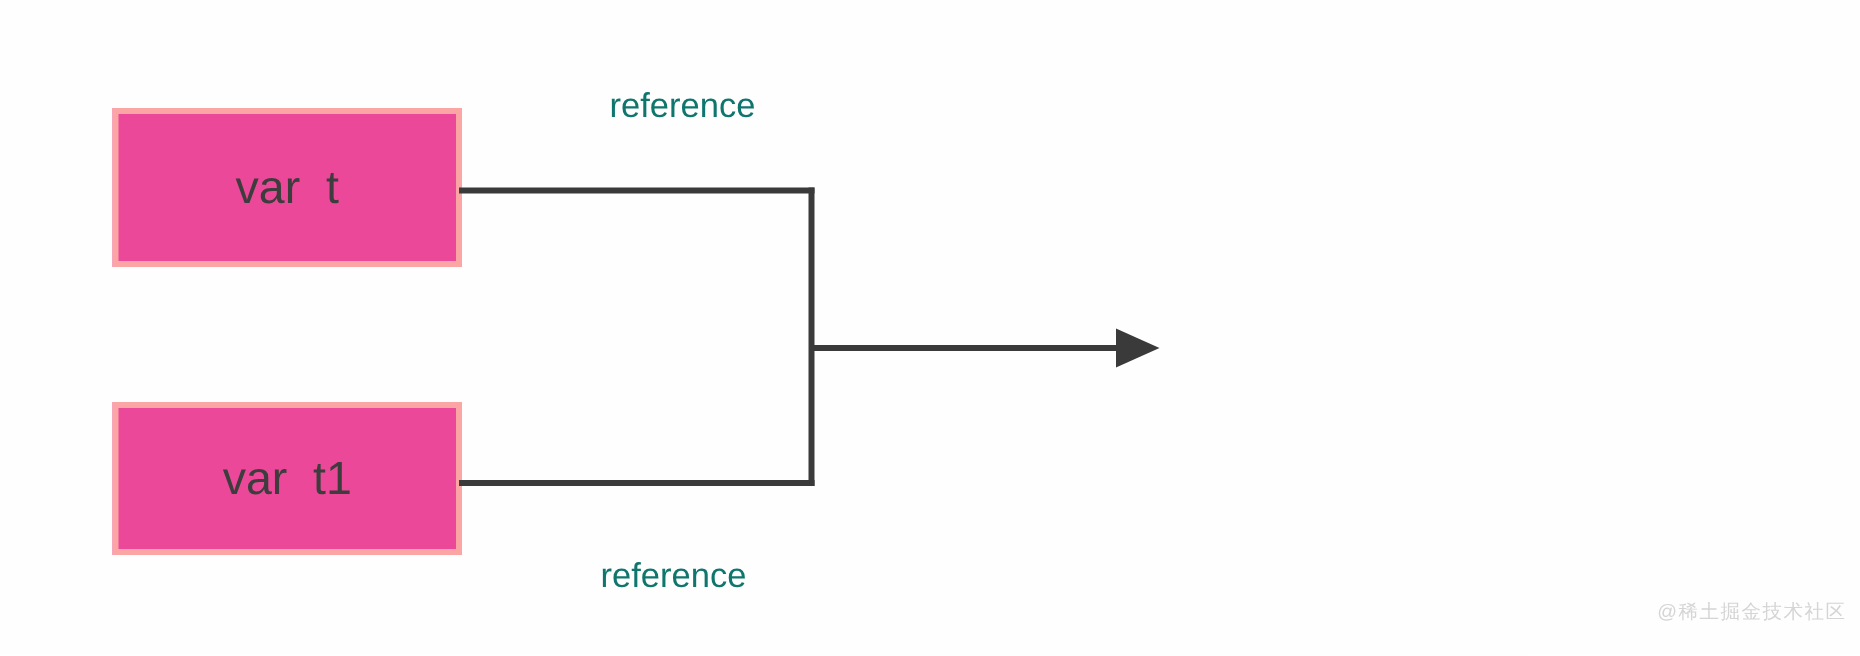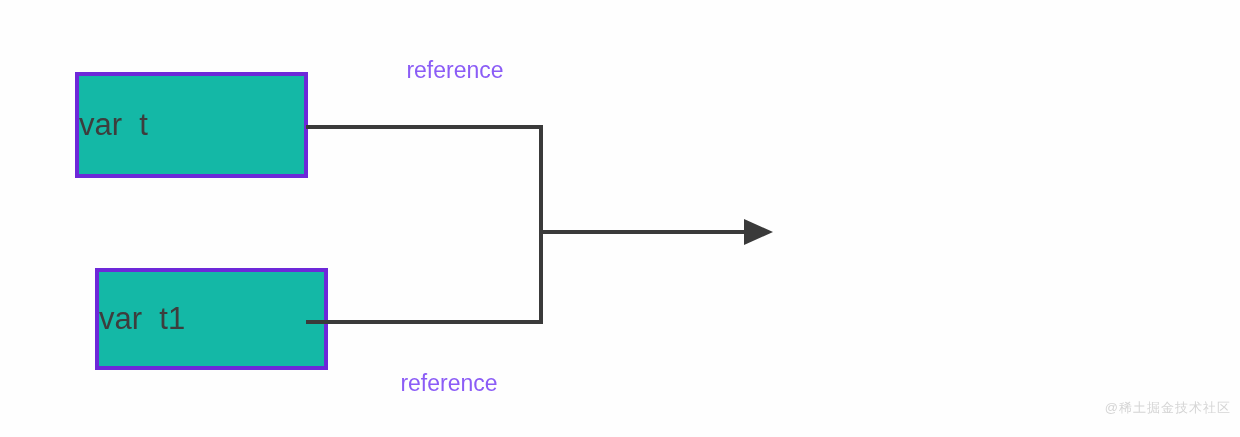--- a/index.html
+++ b/index.html
@@ -13,34 +13,35 @@
     height: 437px;
     background: #fefefe;
     font-family: "Liberation Sans", "DejaVu Sans", sans-serif;
     overflow: hidden;
   }
 
   
   .node {
     position: absolute;
     box-sizing: border-box;
-    border: 4px solid #6d28d9;
-    background: #14b8a6;
+    border: 4px solid #fca5a5;
+    background: #ec4899;
     display: flex;
     align-items: center;
+    justify-content: center;
     color: #3d3d3d;
     white-space: pre;
   }
   .node.var-box {
     left: 75px;
     width: 233px;
     font-size: 31px;
   }
   #box-var-t  { top: 72px;  height: 106px; }
-  #box-var-t1 { top: 268px; height: 102px; margin-left: 20px; }
+  #box-var-t1 { top: 268px; height: 102px; }
   .node.object-box {
     left: 773px;
     top: 162px;
     width: 349px;
     height: 138px;
     border-radius: 11px;
     font-size: 26px;
   }
 
   
@@ -63,21 +64,21 @@
     border-bottom: 13px solid transparent;
     border-left: 29px solid #3a3a3a;
   }
 
   
   .edge-label {
     position: absolute;
     width: 160px;
     text-align: center;
     font-size: 23px;
-    color: #8b5cf6;
+    color: #0f766e;
   }
   #label-ref-top    { left: 375px; top: 57px; }
   #label-ref-bottom { left: 369px; top: 370px; }
 
   
   .watermark {
     position: absolute;
     right: 9px;
     top: 399px;
     font-size: 13px;

